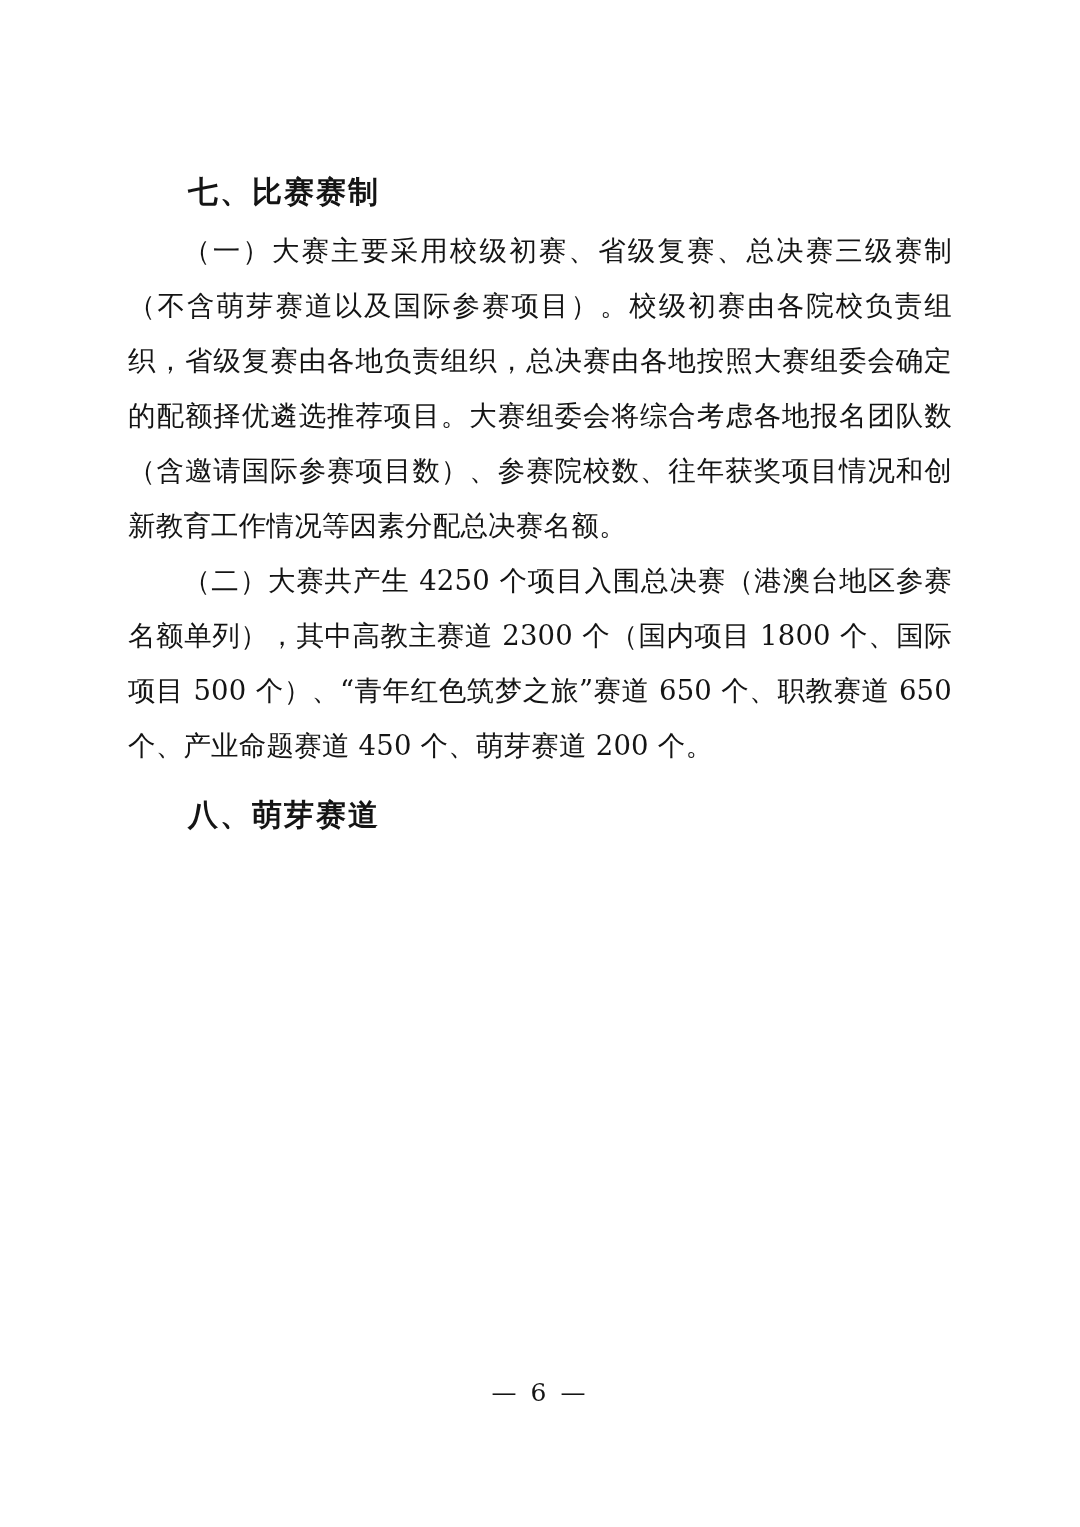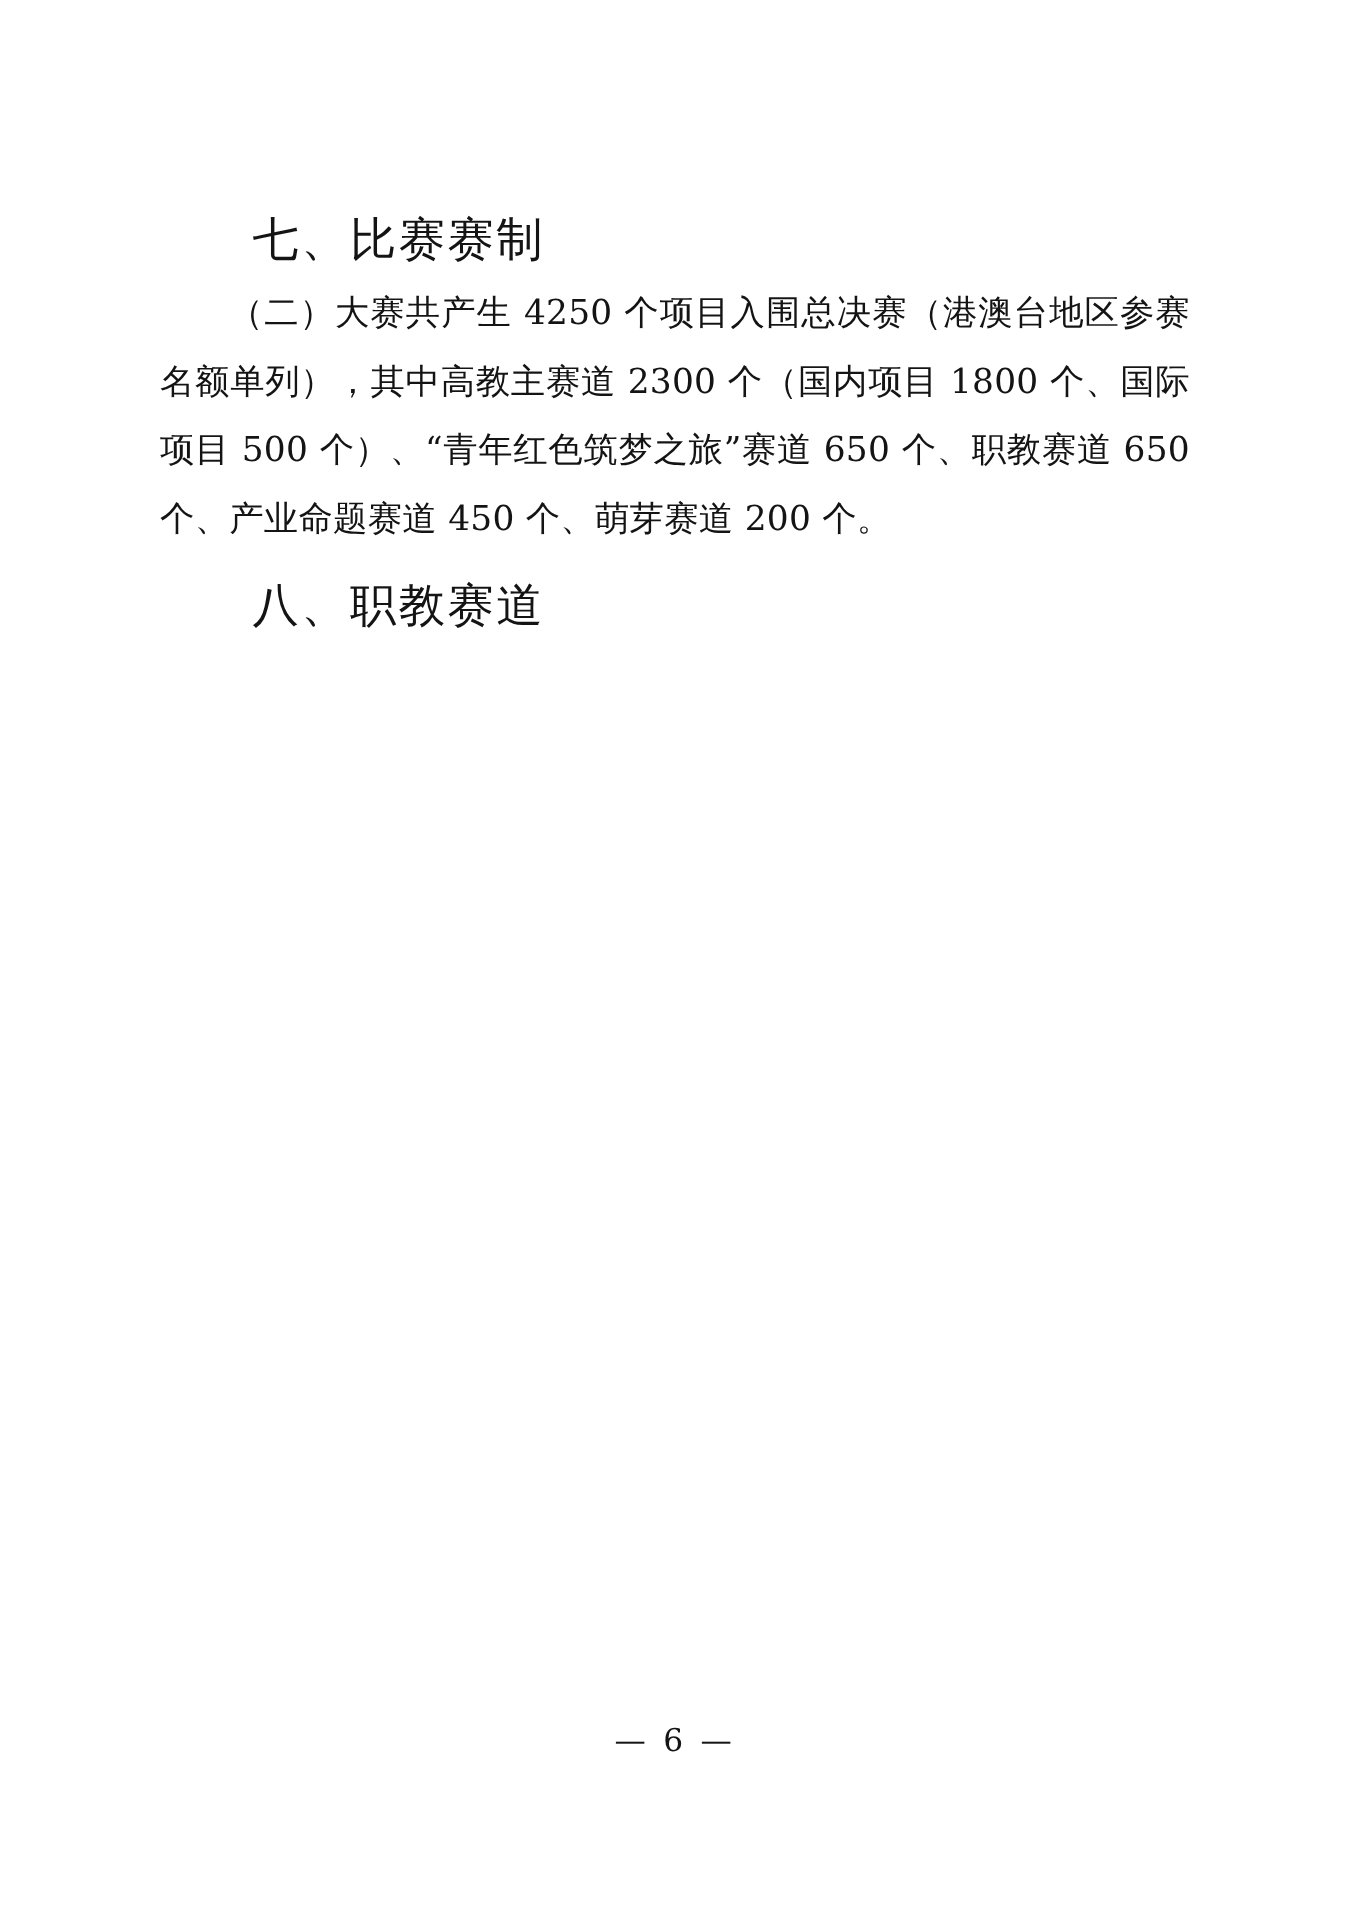--- a/index.html
+++ b/index.html
@@ -24,24 +24,24 @@
     padding: 150px 128px 0 128px;
   }
   .doc-body {
     font-size: 27.5px;
     line-height: 55px;
     text-align: justify;
     text-justify: inter-ideograph;
     letter-spacing: 0.2px;
   }
   .heading {
-    font-weight: normal;
+    font-weight: bold;
     text-indent: 2em;
     margin: 14px 0 4px 0;
-    font-size: 37px;
+    font-size: 30px;
     line-height: 55px;
     letter-spacing: 2px;
   }
   .para {
     text-indent: 2em;
     margin: 0;
   }
   .para + .para {
     margin-top: 0;
   }
@@ -55,17 +55,18 @@
     letter-spacing: 3px;
     color: #141414;
   }
 </style>
 </head>
 <body>
 
 <div class="page">
   <div class="doc-body">
     <p class="heading">七、比赛赛制</p>
+    <p class="para">（一）大赛主要采用校级初赛、省级复赛、总决赛三级赛制（不含萌芽赛道以及国际参赛项目）。校级初赛由各院校负责组织，省级复赛由各地负责组织，总决赛由各地按照大赛组委会确定的配额择优遴选推荐项目。大赛组委会将综合考虑各地报名团队数（含邀请国际参赛项目数）、参赛院校数、往年获奖项目情况和创新教育工作情况等因素分配总决赛名额。</p>
     <p class="para">（二）大赛共产生 4250 个项目入围总决赛（港澳台地区参赛名额单列），其中高教主赛道 2300 个（国内项目 1800 个、国际项目 500 个）、“青年红色筑梦之旅”赛道 650 个、职教赛道 650 个、产业命题赛道 450 个、萌芽赛道 200 个。</p>
-    <p class="heading">八、职教赛道</p>
+    <p class="heading">八、萌芽赛道</p>
   </div>
   <div class="footer">— 6 —</div>
 </div>
 
 </body></html>

